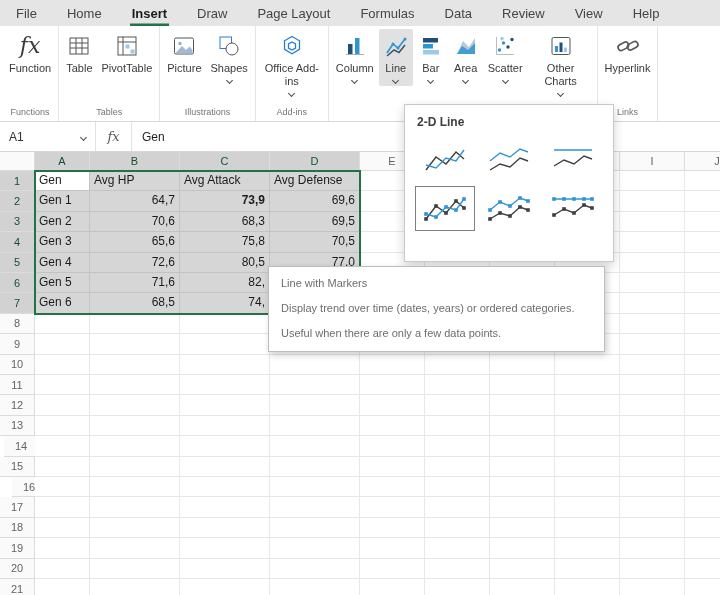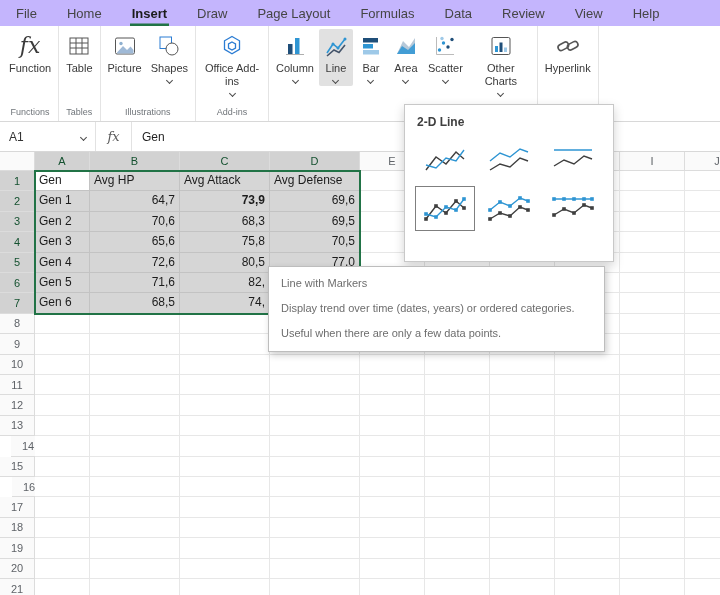--- a/index.html
+++ b/index.html
@@ -1,21 +1,21 @@
 <!DOCTYPE html>
 <html><head>
 <meta charset="utf-8">
 <style>
   *{box-sizing:border-box;margin:0;padding:0;cursor:default}
   html,body{width:720px;height:595px;overflow:hidden;background:#fff;
     font-family:"Liberation Sans",sans-serif;position:relative}
 
   
   .menubar{position:absolute;top:0;left:0;width:720px;height:26px;display:flex;
-    align-items:center;gap:26px;padding:0 14px;background:#c4b5fd;font-size:13px;color:#454545}
+    align-items:center;gap:26px;padding:0 14px;background:#e5e5e5;font-size:13px;color:#454545}
   .menu-item{display:flex;align-items:center;padding:0 2px;height:26px}
   .menu-item.active{color:#1b1b1b;font-weight:700;box-shadow:inset 0 -2.5px 0 0 #217346}
 
   
   .ribbon{position:absolute;top:26px;left:0;width:720px;height:96px;background:#fff;
     display:flex;align-items:stretch;border-bottom:1px solid #d8d8d8;overflow:hidden;padding:0 2px}
   .rgroup{display:flex;flex-direction:column;padding:3px 3px 0;border-right:1px solid #e4e4e4}
   .ritems{display:flex;align-items:flex-start;justify-content:center;flex:1;gap:1px}
   .rbtn{display:flex;flex-direction:column;align-items:center;gap:2px;padding:3px 4px;
     border-radius:2px;min-width:34px}
@@ -94,20 +94,31 @@
     <div class="rgroup">
       <div class="ritems">
         <div class="rbtn">
           <div class="ricon">
             <svg width="26" height="26" viewBox="0 0 26 26" fill="none" stroke="#555">
               <rect x="4" y="5" width="18" height="16"></rect>
               <path d="M4 10h18M4 15h18M10 5v16M16 5v16"></path>
             </svg>
           </div>
           <div class="rlbl">Table</div>
+        </div>
+        <div class="rbtn">
+          <div class="ricon">
+            <svg width="26" height="26" viewBox="0 0 26 26" fill="none" stroke="#555">
+              <rect x="4" y="4" width="18" height="18"></rect>
+              <path d="M4 9h18M9 4v18"></path>
+              <rect x="11.5" y="11.5" width="4" height="4" fill="#9ec9e8" stroke="none"></rect>
+              <rect x="16.5" y="16.5" width="4" height="4" fill="#9ec9e8" stroke="none"></rect>
+            </svg>
+          </div>
+          <div class="rlbl">PivotTable</div>
         </div>
       </div>
       <div class="glabel">Tables</div>
     </div>
     <div class="rgroup">
       <div class="ritems">
         <div class="rbtn">
           <div class="ricon">
             <svg width="26" height="26" viewBox="0 0 26 26" fill="none">
               <rect x="3.5" y="5" width="19" height="16" rx="1.5" stroke="#555"></rect>
@@ -396,21 +407,21 @@
     <div class="cell left" style="left: 35px; top: 263.8px; width: 55px; height: 20.4px;"></div>
     <div class="cell right" style="left: 90px; top: 263.8px; width: 90px; height: 20.4px;"></div>
     <div class="cell right" style="left: 180px; top: 263.8px; width: 90px; height: 20.4px;"></div>
     <div class="cell right" style="left: 270px; top: 263.8px; width: 90px; height: 20.4px;"></div>
     <div class="cell right" style="left: 360px; top: 263.8px; width: 65px; height: 20.4px;"></div>
     <div class="cell right" style="left: 425px; top: 263.8px; width: 65px; height: 20.4px;"></div>
     <div class="cell right" style="left: 490px; top: 263.8px; width: 65px; height: 20.4px;"></div>
     <div class="cell right" style="left: 555px; top: 263.8px; width: 65px; height: 20.4px;"></div>
     <div class="cell right" style="left: 620px; top: 263.8px; width: 65px; height: 20.4px;"></div>
     <div class="cell right" style="left: 685px; top: 263.8px; width: 65px; height: 20.4px;"></div>
-    <div class="rhead" style="left: 11px; top: 284.2px; width: 35px; height: 20.4px;">14</div>
+    <div class="rhead" style="left: 4px; top: 284.2px; width: 35px; height: 20.4px;">14</div>
     <div class="cell left" style="left: 35px; top: 284.2px; width: 55px; height: 20.4px;"></div>
     <div class="cell right" style="left: 90px; top: 284.2px; width: 90px; height: 20.4px;"></div>
     <div class="cell right" style="left: 180px; top: 284.2px; width: 90px; height: 20.4px;"></div>
     <div class="cell right" style="left: 270px; top: 284.2px; width: 90px; height: 20.4px;"></div>
     <div class="cell right" style="left: 360px; top: 284.2px; width: 65px; height: 20.4px;"></div>
     <div class="cell right" style="left: 425px; top: 284.2px; width: 65px; height: 20.4px;"></div>
     <div class="cell right" style="left: 490px; top: 284.2px; width: 65px; height: 20.4px;"></div>
     <div class="cell right" style="left: 555px; top: 284.2px; width: 65px; height: 20.4px;"></div>
     <div class="cell right" style="left: 620px; top: 284.2px; width: 65px; height: 20.4px;"></div>
     <div class="cell right" style="left: 685px; top: 284.2px; width: 65px; height: 20.4px;"></div>

